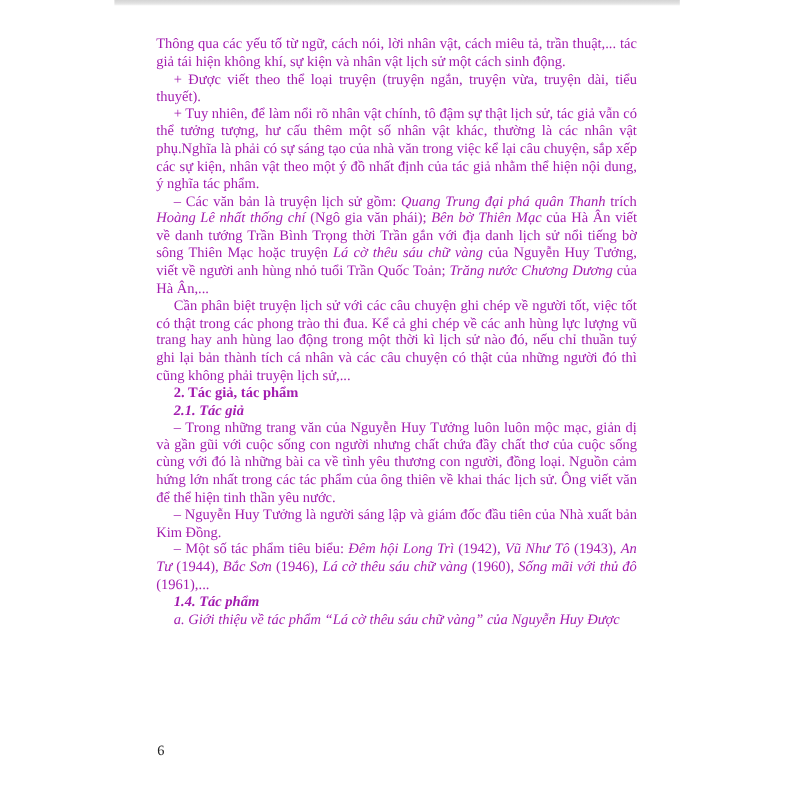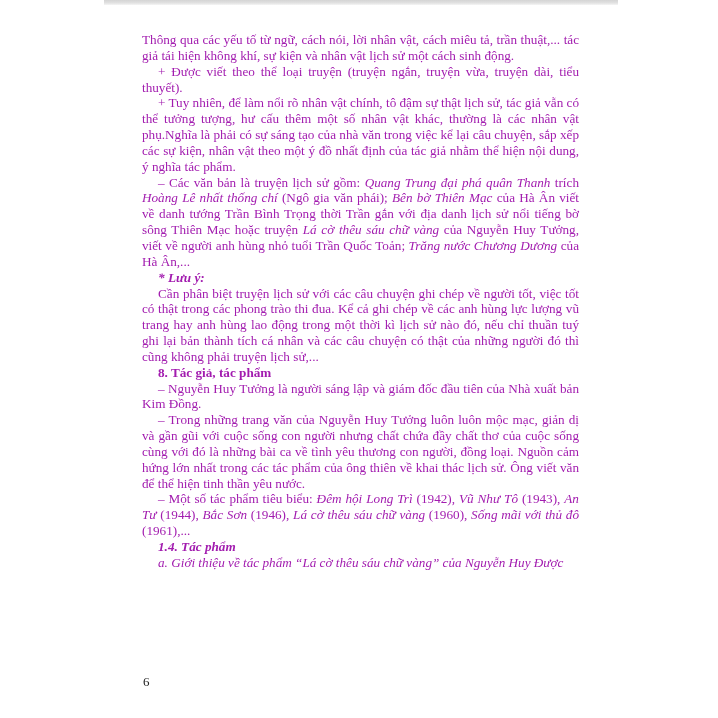--- a/index.html
+++ b/index.html
@@ -40,23 +40,23 @@
 </head>
 <body style="background: rgb(255, 255, 255);">
 
 <div class="top-edge"></div>
 
 <div class="text-block" style="color: #a21caf;">
     <p class="para body"><span>Thông qua các yếu tố từ ngữ, cách nói, lời nhân vật, cách miêu tả, trần thuật,... tác giả tái hiện không khí, sự kiện và nhân vật lịch sử một cách sinh động.</span></p>
     <p class="para indent"><span>+ Được viết theo thể loại truyện (truyện ngắn, truyện vừa, truyện dài, tiểu thuyết).</span></p>
     <p class="para indent"><span>+ Tuy nhiên, để làm nổi rõ nhân vật chính, tô đậm sự thật lịch sử, tác giả vẫn có thể tưởng tượng, hư cấu thêm một số nhân vật khác, thường là các nhân vật phụ.Nghĩa là phải có sự sáng tạo của nhà văn trong việc kể lại câu chuyện, sắp xếp các sự kiện, nhân vật theo một ý đồ nhất định của tác giả nhằm thể hiện nội dung, ý nghĩa tác phẩm.</span></p>
     <p class="para indent"><span>– Các văn bản là truyện lịch sử gồm: </span><span class="it">Quang Trung đại phá quân Thanh</span><span> trích </span><span class="it">Hoàng Lê nhất thống chí</span><span> (Ngô gia văn phái); </span><span class="it">Bên bờ Thiên Mạc</span><span> của Hà Ân viết về danh tướng Trần Bình Trọng thời Trần gắn với địa danh lịch sử nổi tiếng bờ sông Thiên Mạc hoặc truyện </span><span class="it">Lá cờ thêu sáu chữ vàng</span><span> của Nguyễn Huy Tưởng, viết về người anh hùng nhỏ tuổi Trần Quốc Toản; </span><span class="it">Trăng nước Chương Dương</span><span> của Hà Ân,...</span></p>
-    <p class="para indent"><span class="it bd">* Lưu ý:</span></p>
     <p class="para indent"><span>Cần phân biệt truyện lịch sử với các câu chuyện ghi chép về người tốt, việc tốt có thật trong các phong trào thi đua. Kể cả ghi chép về các anh hùng lực lượng vũ trang hay anh hùng lao động trong một thời kì lịch sử nào đó, nếu chỉ thuần tuý ghi lại bản thành tích cá nhân và các câu chuyện có thật của những người đó thì cũng không phải truyện lịch sử,...</span></p>
-    <p class="para indent"><span class="bd">8. Tác giả, tác phẩm</span></p>
+    <p class="para indent"><span class="bd">2. Tác giả, tác phẩm</span></p>
+    <p class="para indent"><span class="it bd">2.1. Tác giả</span></p>
+    <p class="para indent"><span>– Trong những trang văn của Nguyễn Huy Tưởng luôn luôn mộc mạc, giản dị và gần gũi với cuộc sống con người nhưng chất chứa đầy chất thơ của cuộc sống cùng với đó là những bài ca về tình yêu thương con người, đồng loại. Nguồn cảm hứng lớn nhất trong các tác phẩm của ông thiên về khai thác lịch sử. Ông viết văn để thể hiện tinh thần yêu nước.</span></p>
     <p class="para indent"><span>– Nguyễn Huy Tưởng là người sáng lập và giám đốc đầu tiên của Nhà xuất bản Kim Đồng.</span></p>
-    <p class="para indent"><span>– Trong những trang văn của Nguyễn Huy Tưởng luôn luôn mộc mạc, giản dị và gần gũi với cuộc sống con người nhưng chất chứa đầy chất thơ của cuộc sống cùng với đó là những bài ca về tình yêu thương con người, đồng loại. Nguồn cảm hứng lớn nhất trong các tác phẩm của ông thiên về khai thác lịch sử. Ông viết văn để thể hiện tinh thần yêu nước.</span></p>
     <p class="para indent"><span>– Một số tác phẩm tiêu biểu: </span><span class="it">Đêm hội Long Trì</span><span> (1942), </span><span class="it">Vũ Như Tô</span><span> (1943), </span><span class="it">An Tư</span><span> (1944), </span><span class="it">Bắc Sơn</span><span> (1946), </span><span class="it">Lá cờ thêu sáu chữ vàng</span><span> (1960), </span><span class="it">Sống mãi với thủ đô</span><span> (1961),...</span></p>
     <p class="para indent"><span class="it bd">1.4. Tác phẩm</span></p>
     <p class="para indent"><span class="it">a. Giới thiệu về tác phẩm “Lá cờ thêu sáu chữ vàng” của Nguyễn Huy Được</span></p>
   </div>
 
 <div class="page-number">6</div>
 
 </body></html>

